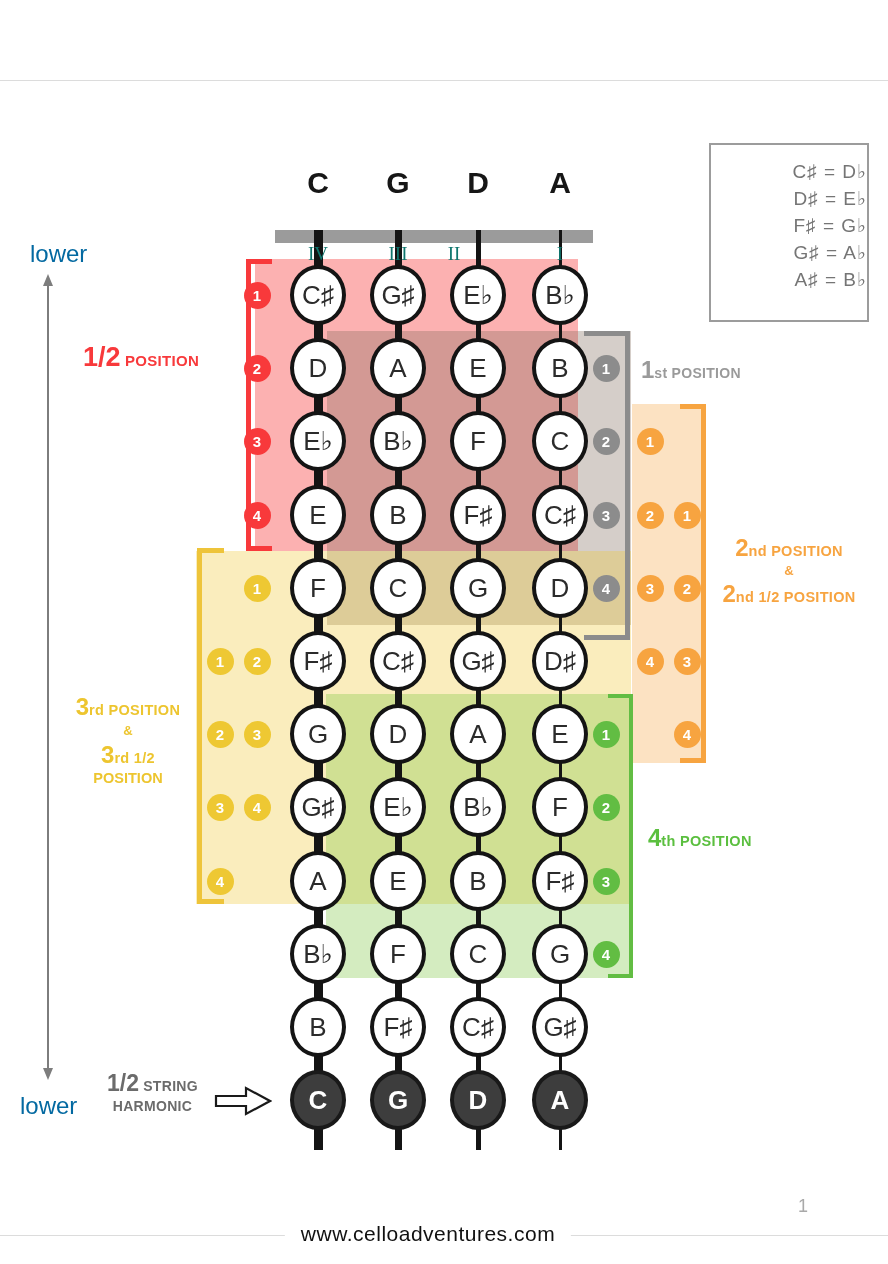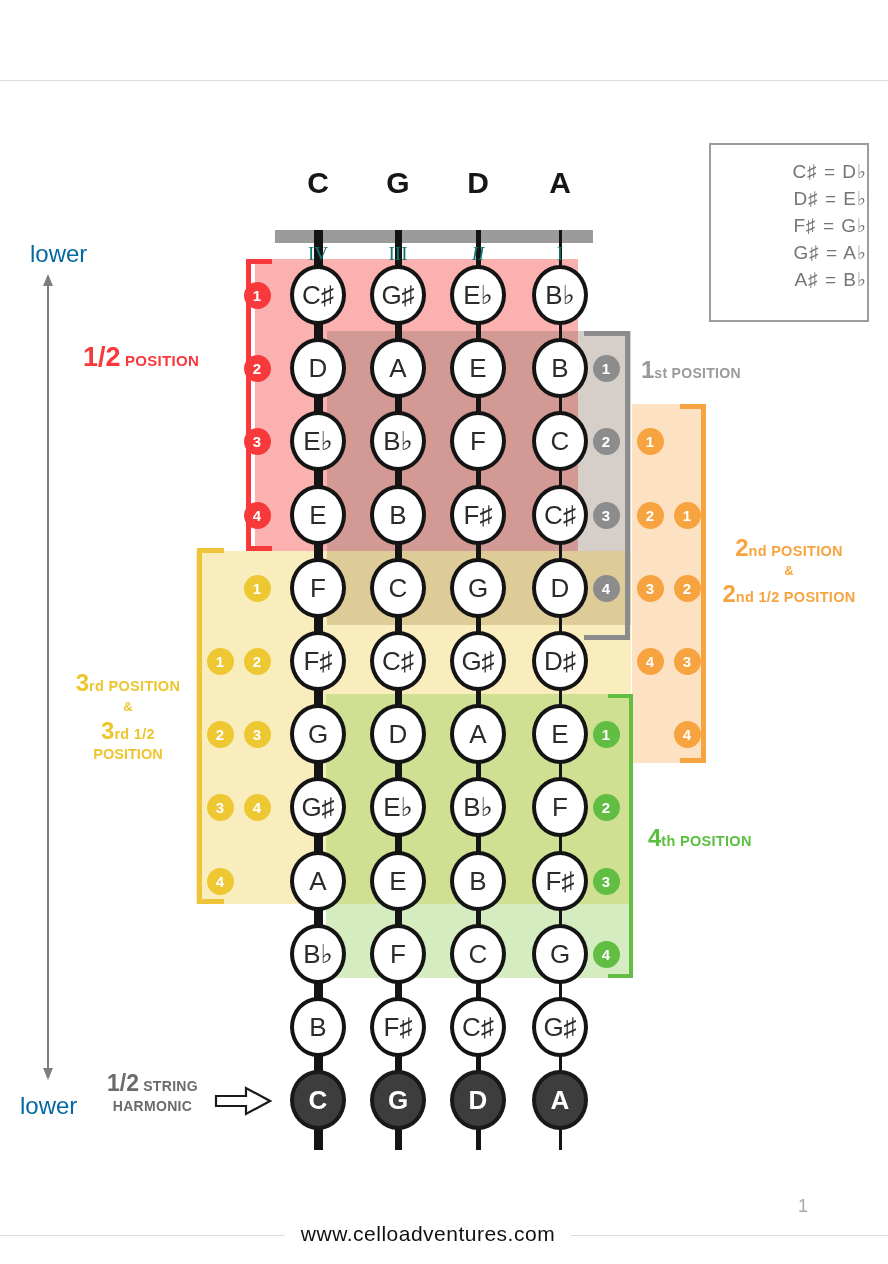--- a/index.html
+++ b/index.html
@@ -63,21 +63,21 @@
   .big { font-weight:bold; }
   .sm  { font-weight:bold; letter-spacing:.3px; }
   .lbl-half     { left:50px;  top:342px; width:182px; text-align:center; color:var(--red); font-size:27px; }
   .lbl-half .sm { font-size:15px; }
   .lbl-first    { left:641px; top:356px; color:var(--gray_text); font-size:24px; }
   .lbl-first .sm{ font-size:14px; }
   .lbl-second   { left:693px; top:535px; width:192px; text-align:center; color:var(--orange); }
   .lbl-second .b{ font-size:24px; line-height:26px; }
   .lbl-second .sm { font-size:14.5px; }
   .lbl-second .amp { font-size:13px; line-height:20px; }
-  .lbl-third    { left:40px; top:670px; width:176px; text-align:center; color:var(--yellow_text); }
+  .lbl-third    { left:40px; top:694px; width:176px; text-align:center; color:var(--yellow_text); }
   .lbl-third .b { font-size:24px; line-height:26px; }
   .lbl-third .sm{ font-size:14.5px; }
   .lbl-third .amp { font-size:13px; line-height:22px; }
   .lbl-third .l4 { font-size:14.5px; line-height:20px; font-weight:bold; }
   .lbl-fourth   { left:648px; top:824px; color:var(--green_text); font-size:24px; }
   .lbl-fourth .sm { font-size:14.5px; }
   .lbl-harmonic { left:90px; top:1073px; width:125px; text-align:center; color:#6b6b6b; line-height:20px; }
   .lbl-harmonic .b { font-size:23px; }
   .lbl-harmonic .sm { font-size:14px; }
   .h-arrow { position:absolute; left:214px; top:1086px; z-index:6; }
@@ -123,21 +123,21 @@
 
   <div class="nut"></div>
   <div id="board">
       <div class="hdr-letter" style="left: 296px;">C</div>
       <div class="hdr-num" style="left: 296px;">IV</div>
       <div class="sline" style="left: 313.5px; width: 9px;"></div>
       <div class="hdr-letter" style="left: 376px;">G</div>
       <div class="hdr-num" style="left: 376px;">III</div>
       <div class="sline" style="left: 394.5px; width: 7px;"></div>
       <div class="hdr-letter" style="left: 456px;">D</div>
-      <div class="hdr-num" style="left: 456px; font-style: italic;">II</div>
+      <div class="hdr-num" style="left: 432px;">II</div>
       <div class="sline" style="left: 475.5px; width: 5px;"></div>
       <div class="hdr-letter" style="left: 538px;">A</div>
       <div class="hdr-num" style="left: 538px;">I</div>
       <div class="sline" style="left: 558.5px; width: 3px;"></div>
       <div class="note" style="left: 290px; top: 265px;">C♯</div>
       <div class="note" style="left: 370px; top: 265px;">G♯</div>
       <div class="note" style="left: 450px; top: 265px;">E♭</div>
       <div class="note" style="left: 532px; top: 265px;">B♭</div>
       <div class="badge" style="left: 243.5px; top: 281.5px; background: rgb(248, 57, 59);">1</div>
       <div class="note" style="left: 290px; top: 338px;">D</div>

